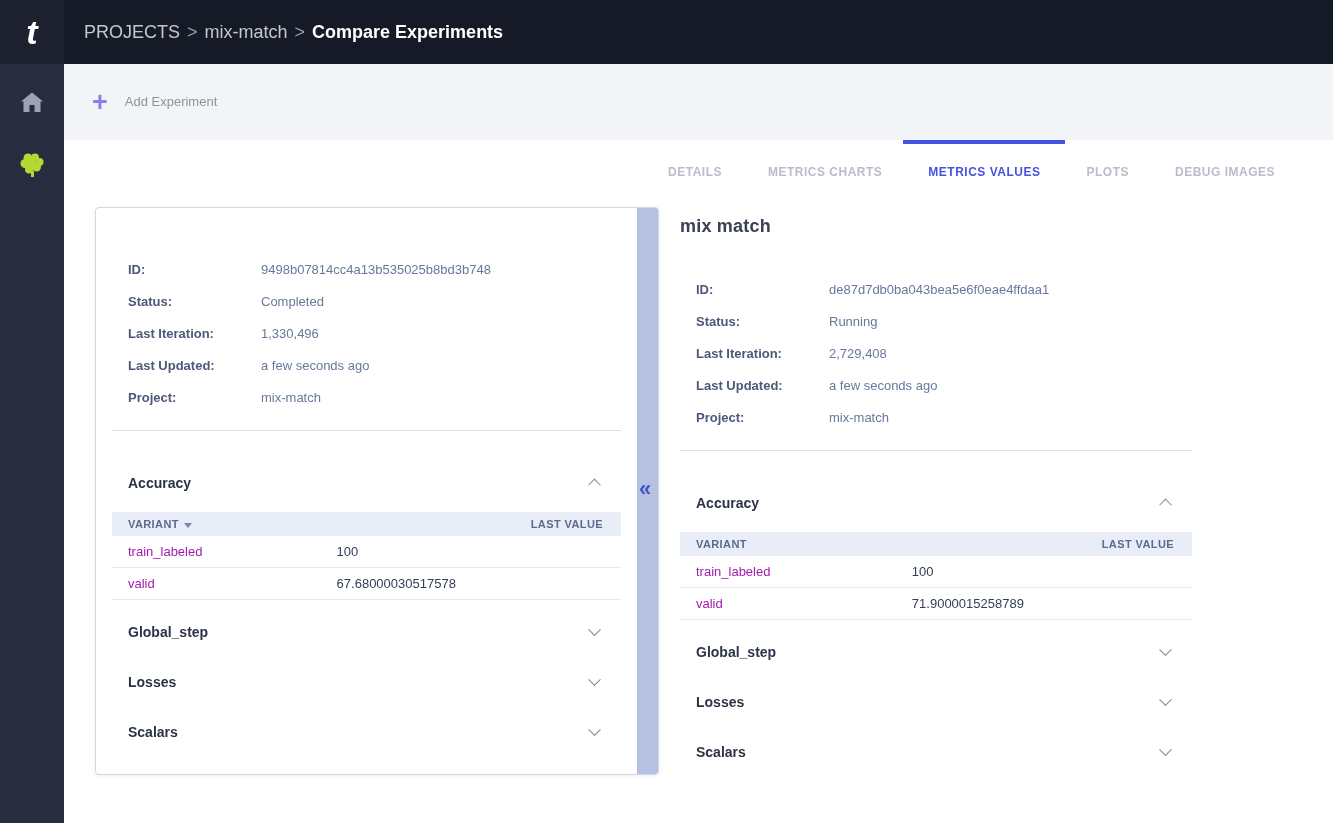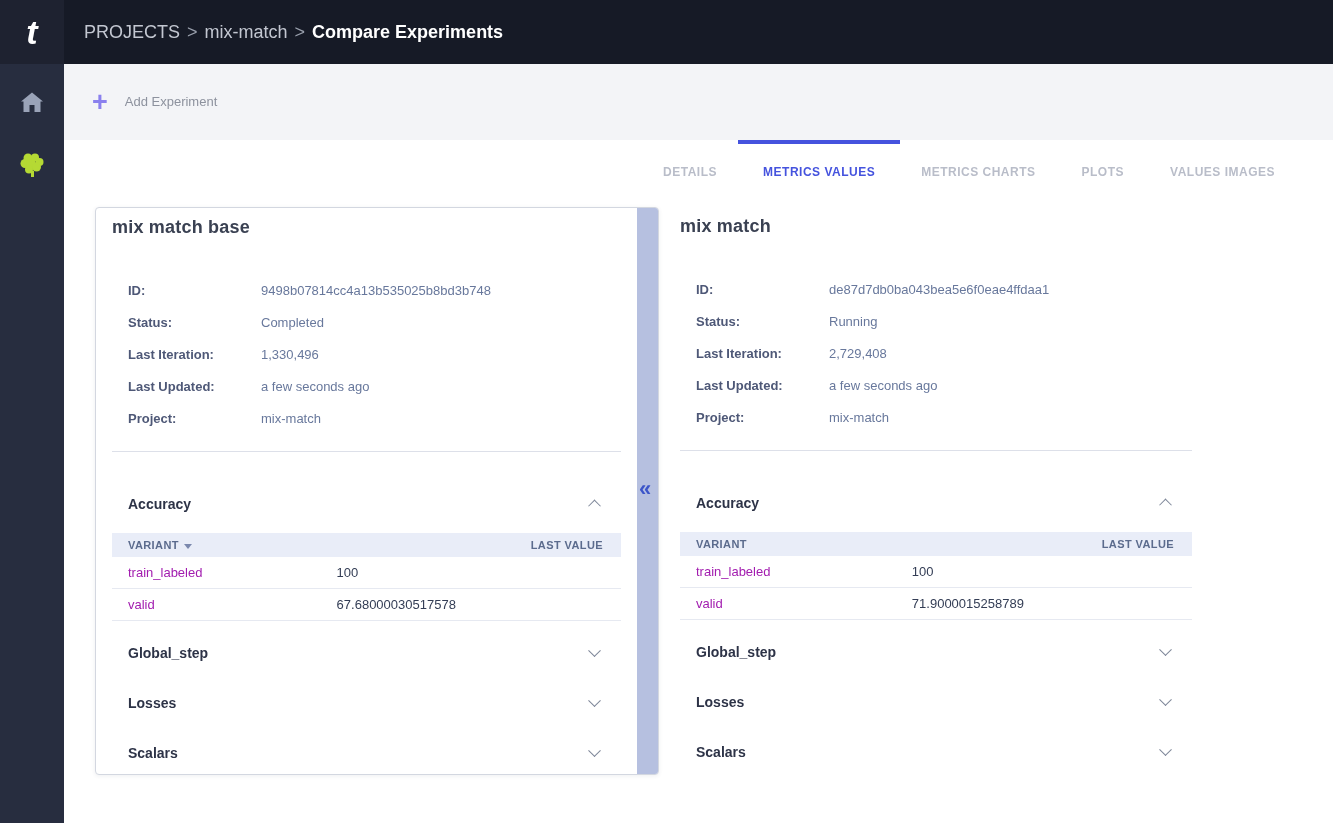--- a/index.html
+++ b/index.html
@@ -107,31 +107,30 @@
 
     <div class="toolbar">
       <div class="add-exp">
         <span class="plus">+</span>
         <span class="add-label">Add Experiment</span>
       </div>
     </div>
 
     <div class="tabs">
       <div class="tab">DETAILS</div>
+      <div class="tab">METRICS CHARTS</div>
       <div class="tab active">METRICS VALUES</div>
-      <div class="tab">METRICS CHARTS</div>
       <div class="tab">PLOTS</div>
-      <div class="tab">VALUES IMAGES</div>
+      <div class="tab">DEBUG IMAGES</div>
     </div>
 
     <div class="cards">
 
       <div class="card-left">
         <div class="card-inner">
-          <h2 class="card-title">mix match base</h2>
 
           <div class="fields">
             <div class="field-row">
               <span class="field-label">ID:</span>
               <span class="field-value">9498b07814cc4a13b535025b8bd3b748</span>
             </div>
             <div class="field-row">
               <span class="field-label">Status:</span>
               <span class="field-value">Completed</span>
             </div>

